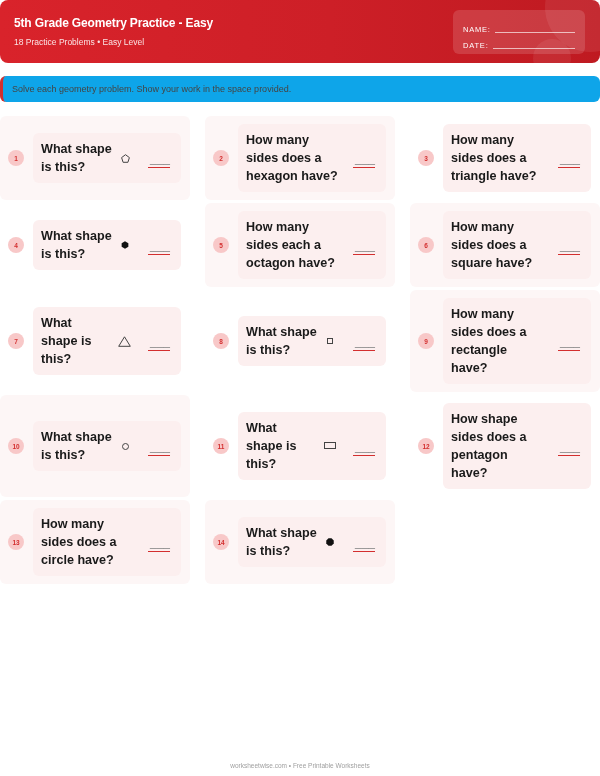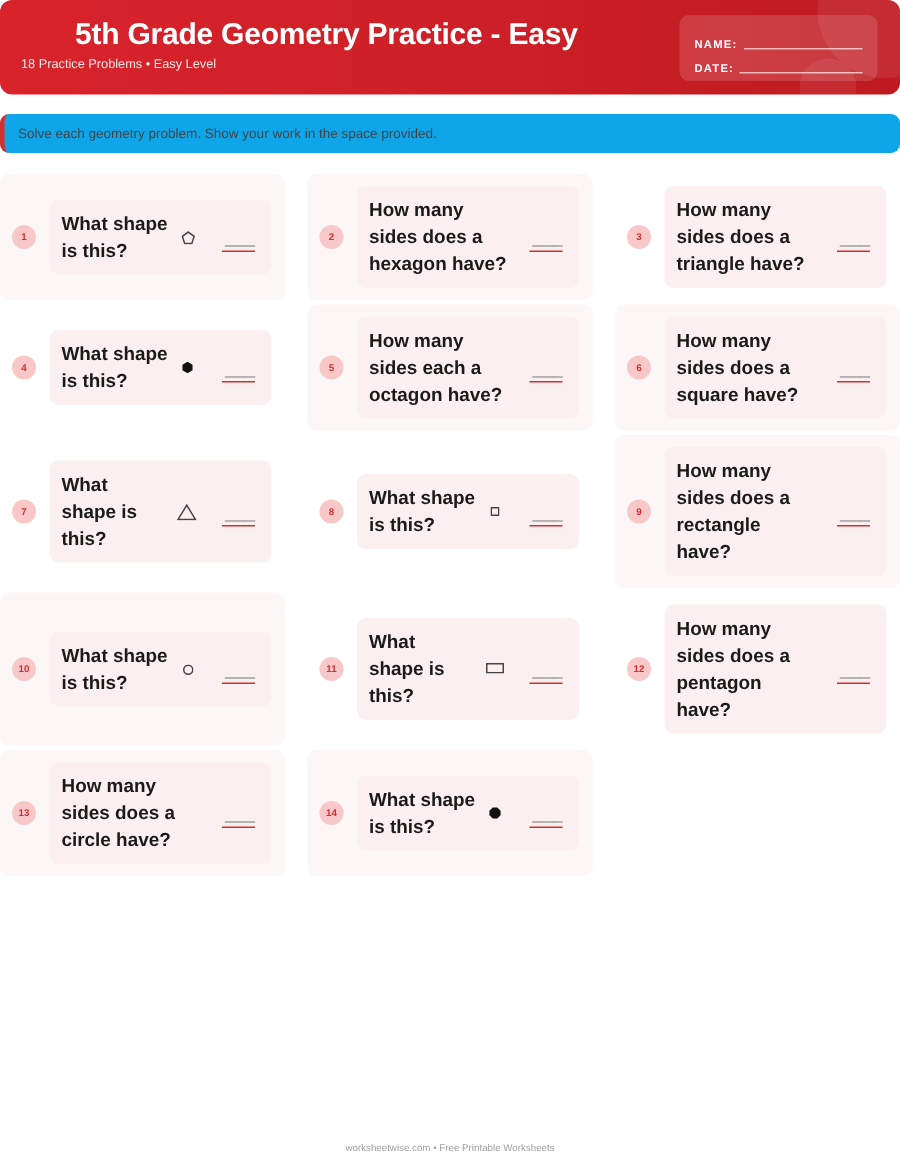--- a/index.html
+++ b/index.html
@@ -9,34 +9,34 @@
   
   .header {
     position: absolute; left: 0; top: 0; width: 600px; height: 63px;
     border-radius: 8px; overflow: hidden;
     background: linear-gradient(90deg, #d9232b 0%, #cd1f27 55%, #bf1a21 100%);
   }
   .deco { position: absolute; border-radius: 50%; background: rgba(255,255,255,0.08); }
   .deco.d1 { left: 545px; top: -38px; width: 90px; height: 90px; }
   .deco.d2 { left: 533px; top: 39px; width: 38px; height: 38px; background: rgba(255,255,255,0.07); }
   .title {
-    position: absolute; left: 14px; top: 14px; font-size: 20px; line-height: 18px;
-    font-weight: bold; color: #ffffff; letter-spacing: -0.15px; white-space: nowrap; margin-left: 36px;
+    position: absolute; left: 14px; top: 14px; font-size: 12px; line-height: 18px;
+    font-weight: bold; color: #ffffff; letter-spacing: -0.15px; white-space: nowrap;
   }
   .subtitle {
     position: absolute; left: 14px; top: 37px; font-size: 8.5px; line-height: 10px;
     color: rgba(255,255,255,0.88); white-space: nowrap;
   }
   .namebox {
     position: absolute; left: 453px; top: 10px; width: 132px; height: 44px;
     border-radius: 6px; background: rgba(255,255,255,0.14);
     padding: 8px 10px 0 10px;
   }
   .nrow { display: flex; align-items: flex-end; height: 16px; }
-  .nlabel { font-size: 7.5px; font-weight: bold; color: #ffffff; letter-spacing: 0.8px; line-height: 9px; white-space: nowrap; }
+  .nlabel { font-size: 7.5px; font-weight: normal; color: #ffffff; letter-spacing: 0.8px; line-height: 9px; white-space: nowrap; }
   .nline { flex: 1; height: 1px; background: rgba(255,255,255,0.65); margin-left: 4px; margin-bottom: 1px; }
 
   
   .instructions {
     position: absolute; left: 0; top: 76px; width: 600px; height: 26px;
     background: #0ea5e9; border-left: 3px solid #d32f2f; border-radius: 6px;
     padding-left: 9px; font-size: 9px; line-height: 26px; color: #444444; white-space: nowrap;
   }
 
   
@@ -217,21 +217,21 @@
             <rect x="0.5" y="0.5" width="11" height="6" fill="none" stroke="#444" stroke-width="1"></rect>
           </svg>
       </span>
       <div class="ans">___</div>
     </div>
   </div>
 
   <div class="card">
     <div class="badge">12</div>
     <div class="inner">
-      <div class="q">How many sides does a pentagon have?</div>
+      <div class="q">How shape sides does a pentagon have?</div>
       <div class="ans">___</div>
     </div>
   </div>
 
   <div class="card tinted">
     <div class="badge">13</div>
     <div class="inner">
       <div class="q">How many sides does a circle have?</div>
       <div class="ans">___</div>
     </div>

